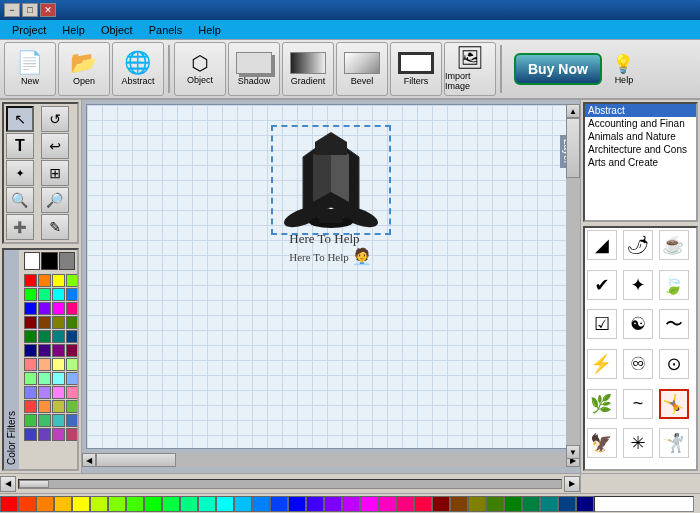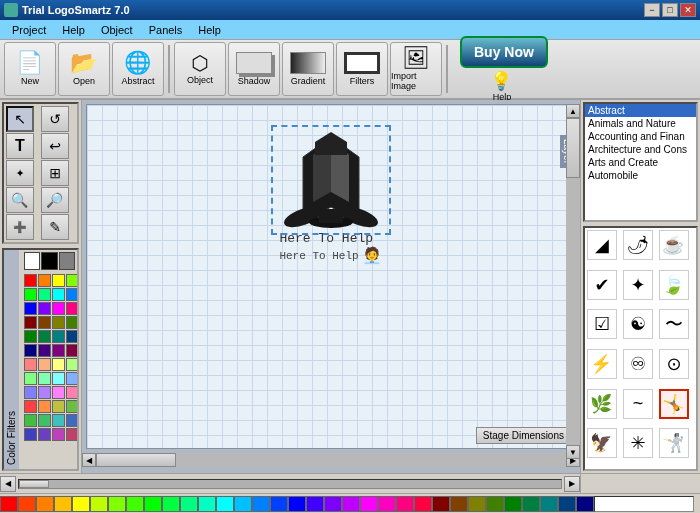--- a/index.html
+++ b/index.html
@@ -17,21 +17,21 @@
     }
     .title-bar-left { display: flex; align-items: center; gap: 4px; }
     .title-bar-icon { width: 14px; height: 14px; background: #4a9; border-radius: 2px; }
     .title-bar-title { font-size: 11px; font-weight: bold; }
     .title-bar-controls { display: flex; gap: 2px; }
     .title-btn { width: 16px; height: 14px; background: #d4d0c8; border: 1px solid #888; font-size: 9px; display: flex; align-items: center; justify-content: center; cursor: pointer; color: #000; }
     .title-btn.close { background: #c04040; color: white; }
 
     
     .menu-bar {
-      background: #7dd3fc;
+      background: #0ea5e9;
       height: 20px;
       display: flex;
       align-items: center;
       padding: 0 4px;
       border-bottom: 1px solid #a0a0a0;
     }
     .menu-item {
       padding: 2px 8px;
       cursor: pointer;
       font-size: 11px;
@@ -230,21 +230,21 @@
       color: #f0c010;
       text-shadow: 2px 2px 0 #c08000, -1px -1px 0 #c08000, 1px -1px 0 #c08000, -1px 1px 0 #c08000, 1px 1px 0 #c08000, 0 0 6px #804000;
       font-family: Arial Black, sans-serif;
       letter-spacing: -1px;
       margin-top: 2px;
     }
 
     .logo-text-sub {
       font-size: 14px;
       color: #333;
-      font-family: Liberation Mono, monospace;
+      font-family: Liberation Serif, serif;
       margin-top: -4px;
     }
 
     .stage-dimensions-btn {
       position: absolute;
       bottom: 4px;
       right: 4px;
       background: linear-gradient(to bottom, #e8e8e8, #c8c8c8);
       border: 1px solid #888;
       padding: 2px 6px;
@@ -417,24 +417,20 @@
       border: 1px solid #888; display: flex; align-items: center; justify-content: center;
       font-size: 8px; cursor: pointer;
     }
     .hscroll-track { flex: 1; background: #b8b8b8; position: relative; }
     .hscroll-thumb { position: absolute; left: 0; top: 0; bottom: 0; width: 80px; background: linear-gradient(to bottom, #e0e0e0, #c0c0c0); border: 1px solid #888; }
   </style>
 </head>
 <body>
 
 <div class="title-bar">
-  <div class="title-bar-left">
-    <div class="title-bar-icon"></div>
-    <span class="title-bar-title">Trial LogoSmartz 7.0</span>
-  </div>
   <div class="title-bar-controls">
     <div class="title-btn">−</div>
     <div class="title-btn">□</div>
     <div class="title-btn close">✕</div>
   </div>
 </div>
 
 <div class="menu-bar">
   <span class="menu-item">Project</span>
   <span class="menu-item">Help</span>
@@ -463,29 +459,33 @@
   </div>
   <div class="toolbar-btn">
     <span class="icon" style="font-size:14px; width:36px; height:22px; background:#ddd; border:1px solid #888; box-shadow: 3px 3px 0 #888;"></span>
     <span class="label">Shadow</span>
   </div>
   <div class="toolbar-btn">
     <span class="icon" style="font-size:14px; background: linear-gradient(to right, #222, #888, #eee); width:36px; height:22px; border:1px solid #888;"></span>
     <span class="label">Gradient</span>
   </div>
   <div class="toolbar-btn">
+    <span class="icon" style="font-size:14px; width:36px; height:22px; background:linear-gradient(135deg,#fff,#ccc,#888); border:1px solid #888;"></span>
+    <span class="label">Bevel</span>
+  </div>
+  <div class="toolbar-btn">
     <span class="icon" style="font-size:14px; width:36px; height:22px; border:3px solid #333; background:white;"></span>
     <span class="label">Filters</span>
   </div>
   <div class="toolbar-btn">
     <span class="icon">🖼</span>
     <span class="label">Import Image</span>
   </div>
   <div class="toolbar-separator"></div>
-  <div style="display:flex; flex-direction:column; align-items:center; gap:2px; margin-left:4px;">
+  <div style="display:flex; align-items:center; gap:2px; margin-left:4px;">
     <button class="buy-now-btn">Buy Now</button>
     <div class="help-btn">
       <span style="font-size:18px;">💡</span>
       <span style="font-size:9px;">Help</span>
     </div>
   </div>
 </div>
 
 <div class="main-area">
 
@@ -592,21 +592,20 @@
 
           <div style="display:flex; align-items:center; gap:4px; justify-content:center;">
             <span style="font-size:11px; color:#444;">Here To Help</span>
             <span style="font-size:16px;">🧑‍💼</span>
           </div>
         </div>
       </div>
 
       <div class="layer-tab">Layer</div>
 
-      <div class="stage-dimensions-btn">Stage Dimensions</div>
     </div>
 
     <div style="display:flex; height:14px; margin:0;">
       <div class="hscroll-btn">◀</div>
       <div class="hscroll-track">
         <div class="hscroll-thumb"></div>
       </div>
       <div class="hscroll-btn">▶</div>
     </div>
 
@@ -615,25 +614,24 @@
       <div class="vscroll-track">
         <div class="vscroll-thumb"></div>
       </div>
       <div class="vscroll-btn">▼</div>
     </div>
   </div>
 
   <div class="right-panel">
     <div class="category-list" id="category-list">
         <div class="category-item selected">Abstract</div>
+        <div class="category-item">Accounting and Finan</div>
         <div class="category-item">Animals and Nature</div>
-        <div class="category-item">Accounting and Finan</div>
         <div class="category-item">Architecture and Cons</div>
         <div class="category-item">Arts and Create</div>
-        <div class="category-item">Automobile</div>
       </div>
     <div class="icon-grid" id="icon-grid">
         <div class="icon-cell">◢</div>
         <div class="icon-cell">🌶</div>
         <div class="icon-cell">☕</div>
         <div class="icon-cell">✔</div>
         <div class="icon-cell">✦</div>
         <div class="icon-cell">🍃</div>
         <div class="icon-cell">☑</div>
         <div class="icon-cell">☯</div>

